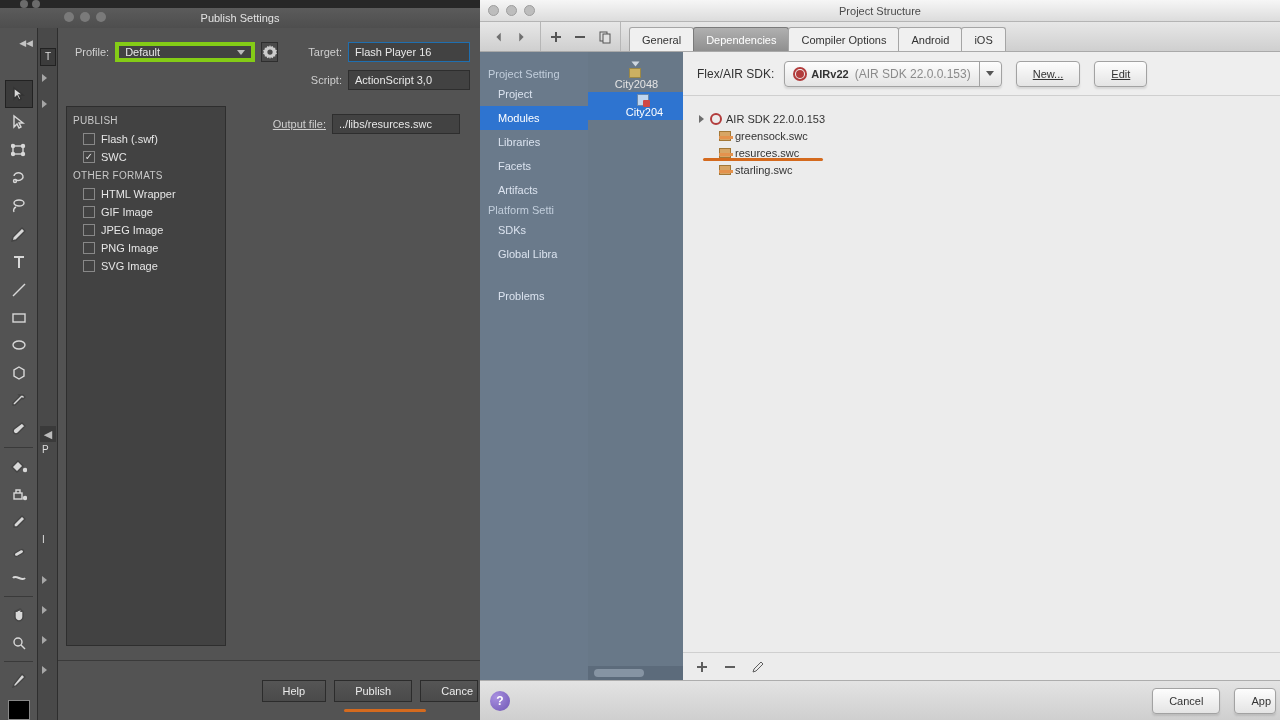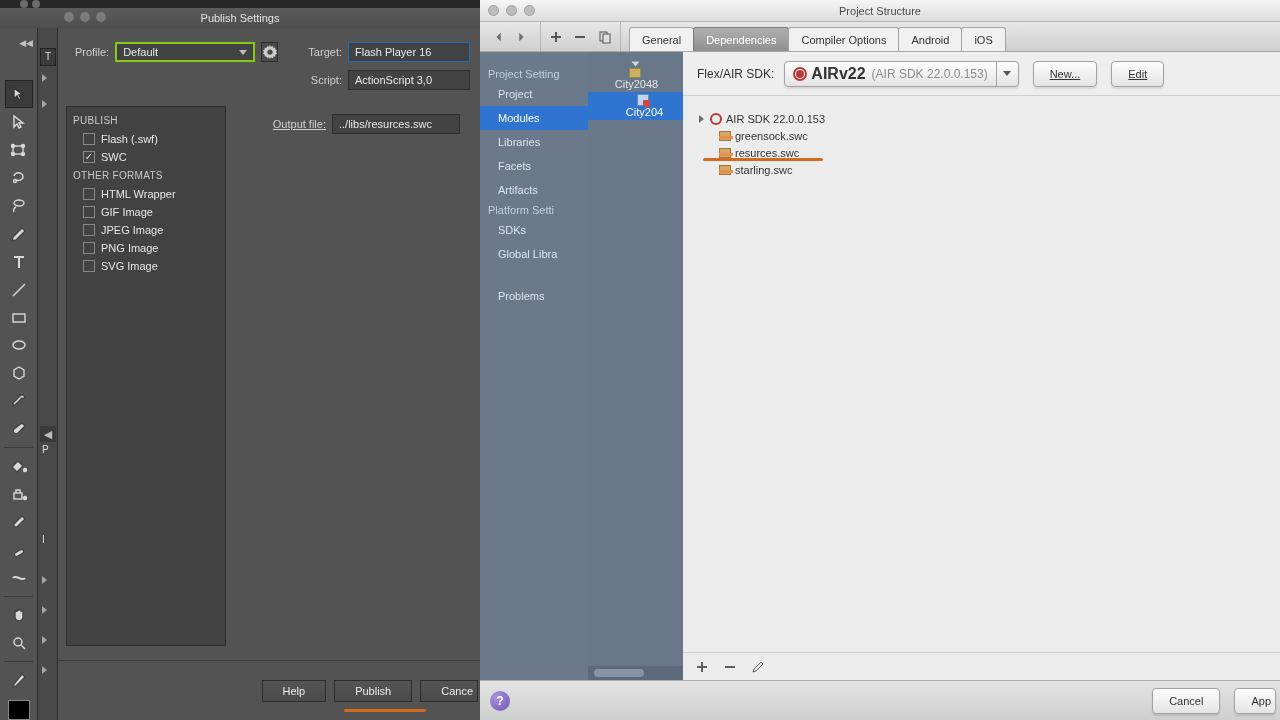--- a/index.html
+++ b/index.html
@@ -27,21 +27,21 @@
 .narrow-col .flip{ position:absolute; left:2px; top:398px; width:16px;height:16px; background:#3a3a3a; color:#bbb; display:flex;align-items:center;justify-content:center;}
 .narrow-col .lbl{ position:absolute; left:4px; font-size:10px; color:#ddd;}
 .narrow-col .arrow-stub{ position:absolute; left:4px; width:10px;height:10px;}
 .narrow-col .arrow-stub::before{content:"";position:absolute;left:0;top:2px;border-left:5px solid #a6a6a6;border-top:4px solid transparent;border-bottom:4px solid transparent;}
 
 .dlg-body { position:absolute; left:58px; top:28px; right:0; bottom:0; background:#535353; display:flex; flex-direction:column;}
 .form-row { display:flex; align-items:center; height:28px; padding:0 10px; }
 .form-row.first{ margin-top:10px;}
 .form-row label{ width:56px; text-align:right; padding-right:6px; color:#cfcfcf; font-size:11px;}
 .form-row.right label{ width:48px; }
-.form-row .select{ flex:0 0 140px; height:20px; background:#424242; border:2px solid #84cc16; padding:0 6px; display:flex;align-items:center;justify-content:space-between; color:#e8e8e8;}
+.form-row .select{ flex:0 0 140px; height:20px; background:#424242; border:4px solid #84cc16; padding:0 6px; display:flex;align-items:center;justify-content:space-between; color:#e8e8e8;}
 .form-row .select .caret{ width:0;height:0;border-left:4px solid transparent;border-right:4px solid transparent;border-top:5px solid #bbb;}
 .form-row .ginput{ flex:1; height:20px; background:#424242; border:1px solid #2e2e2e; padding:0 6px; display:flex;align-items:center; color:#e8e8e8;}
 .form-row .gear{ width:20px;height:20px; border:1px solid #2e2e2e; background:#4a4a4a; margin-left:6px; display:flex;align-items:center;justify-content:center;}
 .form-row .gear svg{width:14px;height:14px;fill:#ccc;}
 
 .top-form{ position:relative; height:70px; border-bottom:1px solid transparent;}
 .top-form .left-side{ position:absolute; left:0; top:0; width:230px;}
 .top-form .right-side{ position:absolute; left:232px; right:0; top:0;}
 
 .columns{ position:absolute; left:0; right:0; top:78px; bottom:46px; display:flex;}
@@ -90,21 +90,21 @@
 .ij-tree .gutter{ position:absolute; left:0; right:0; bottom:0; height:14px; background:#5c6b7b; display:flex;}
 .ij-tree .gutter .scroll{ width:50px;height:8px;background:#8694a3;border-radius:4px;margin:3px 0 0 6px;}
 
 .ij-main{ flex:1; background:#ececec; position:relative; display:flex; flex-direction:column;}
 .sdk-row{ height:44px; display:flex; align-items:center; padding:0 14px; border-bottom:1px solid #cfcfcf; background:#eeeeee;}
 .sdk-row label{ font-size:12px; color:#333; margin-right:10px;}
 .combo{ height:26px; display:flex; align-items:center; border:1px solid #a2a2a2; border-radius:4px; background:linear-gradient(#fdfdfd,#e4e4e4); padding:0 0 0 8px; box-shadow:0 2px 2px rgba(0,0,0,0.1);}
 .combo .ico{ width:14px;height:14px; margin-right:4px; position:relative;}
 .combo .ico::before{content:"";position:absolute;inset:0;border-radius:50%;border:2px solid #b23c3c;}
 .combo .ico::after{content:"";position:absolute;left:3px;top:3px;width:8px;height:8px;border-radius:50%;background:#b23c3c;}
-.combo .name{ font-weight:600; color:#333; font-size:16px;}
+.combo .name{ font-weight:600; color:#333; font-size:11px;}
 .combo .meta{ color:#8b8b8b; margin-left:6px; font-size:12px;}
 .combo .drop{ width:22px;height:24px;border-left:1px solid #a2a2a2;display:flex;align-items:center;justify-content:center;margin-left:8px;}
 .combo .drop .caret{ width:0;height:0;border-left:4px solid transparent;border-right:4px solid transparent;border-top:5px solid #555;}
 .lbtn{ height:26px;padding:0 16px;border:1px solid #a2a2a2;border-radius:4px;background:linear-gradient(#fdfdfd,#e4e4e4);margin-left:14px;display:flex;align-items:center;font-size:12px;color:#333;box-shadow:0 2px 2px rgba(0,0,0,0.1);}
 .lbtn .ul{ text-decoration:underline;}
 
 .dep-area{ flex:1; padding:14px 0 0 16px; position:relative; background:#ececec;}
 .dep-row{ height:17px; display:flex;align-items:center; font-size:11px; color:#333;}
 .dep-row .tri{ width:0;height:0;border-top:4px solid transparent;border-bottom:4px solid transparent;border-left:5px solid #6d6d6d;margin-right:6px;}
 .dep-row .sdk-ico{ width:12px;height:12px; position:relative; margin-right:4px;}

